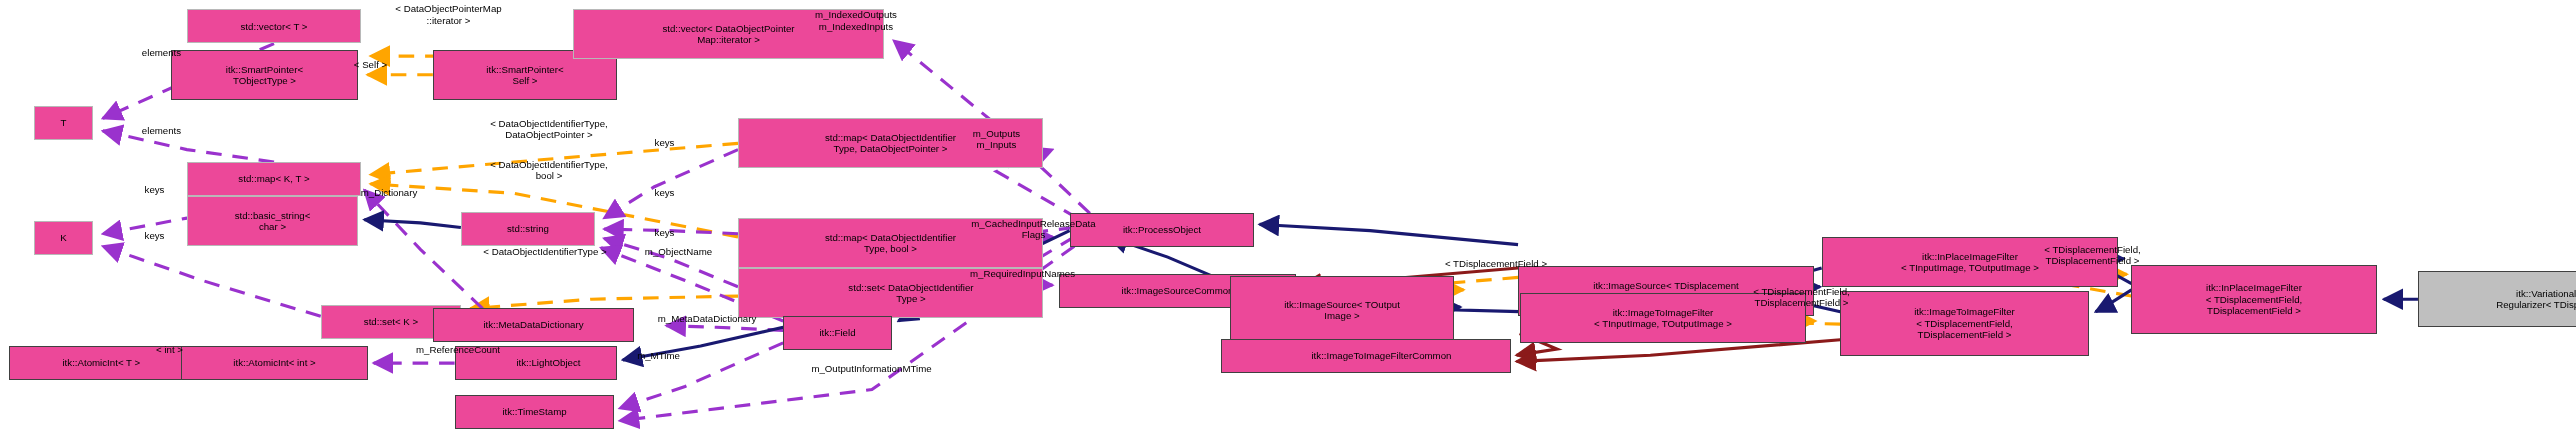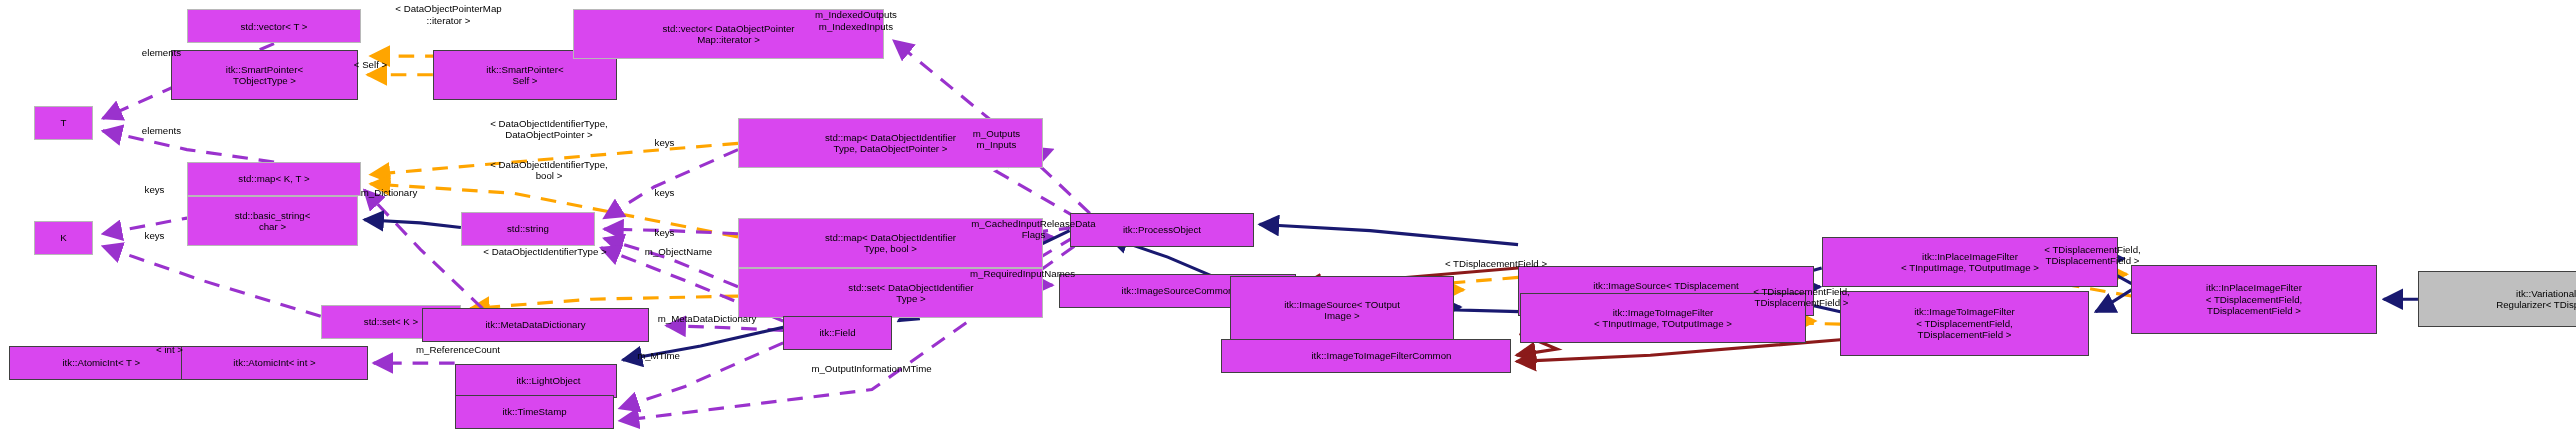--- a/index.html
+++ b/index.html
@@ -23,21 +23,21 @@
     height: 448px;
     pointer-events: none;
   }
   .node {
     position: absolute;
     box-sizing: border-box;
     display: flex;
     align-items: center;
     justify-content: center;
     text-align: center;
-    background: #d946ef;
+    background: #ec4899;
     color: #000000;
     font-size: 9.7px;
     line-height: 1.18;
     white-space: pre-line;
     padding: 0.8px 3.1px;
     z-index: 5;
   }
   .node.thin   { border: 0.8px solid #b8b8b8; }
   .node.thick  { border: 1.6px solid #404040; }
   .node.hl     { border: 1.6px solid #404040; background: #bfbfbf; }
@@ -173,24 +173,24 @@
 char &gt;</div>
       <div class="node thin" style="left: 34px; top: 221px; width: 59px; height: 34px; font-size: 9.7px;">K</div>
       <div class="node thin" style="left: 461px; top: 212px; width: 134px; height: 34px; font-size: 9.7px;">std::string</div>
       <div class="node thin" style="left: 321px; top: 305px; width: 140px; height: 34px; font-size: 9.7px;">std::set&lt; K &gt;</div>
       <div class="node thin" style="left: 738px; top: 118px; width: 305px; height: 50px; font-size: 9.7px;">std::map&lt; DataObjectIdentifier
 Type, DataObjectPointer &gt;</div>
       <div class="node thin" style="left: 738px; top: 218px; width: 305px; height: 50px; font-size: 9.7px;">std::map&lt; DataObjectIdentifier
 Type, bool &gt;</div>
       <div class="node thin" style="left: 738px; top: 268px; width: 305px; height: 50px; font-size: 9.7px; padding-left: 44px;">std::set&lt; DataObjectIdentifier
 Type &gt;</div>
-      <div class="node thick" style="left: 422px; top: 308px; width: 227px; height: 34px; font-size: 9.7px;">itk::MetaDataDictionary</div>
+      <div class="node thick" style="left: 433px; top: 308px; width: 201px; height: 34px; font-size: 9.7px;">itk::MetaDataDictionary</div>
       <div class="node thick" style="left: 9.3px; top: 346px; width: 184px; height: 34px; font-size: 9.7px;">itk::AtomicInt&lt; T &gt;</div>
       <div class="node thick" style="left: 181px; top: 346px; width: 187px; height: 34px; font-size: 9.7px;">itk::AtomicInt&lt; int &gt;</div>
-      <div class="node thick" style="left: 455px; top: 364px; width: 162px; height: 34px; font-size: 9.7px; padding-left: 28px;">itk::LightObject</div>
+      <div class="node thick" style="left: 455px; top: 346px; width: 162px; height: 34px; font-size: 9.7px; padding-left: 28px;">itk::LightObject</div>
       <div class="node thick" style="left: 455px; top: 395px; width: 159px; height: 34px; font-size: 9.7px;">itk::TimeStamp</div>
       <div class="node thick" style="left: 783px; top: 316px; width: 109px; height: 34px; font-size: 9.7px;">itk::Field</div>
       <div class="node thick" style="left: 1070px; top: 213px; width: 184px; height: 34px; font-size: 9.7px;">itk::ProcessObject</div>
       <div class="node thick" style="left: 1059px; top: 274px; width: 237px; height: 34px; font-size: 9.7px;">itk::ImageSourceCommon</div>
       <div class="node thick" style="left: 1230px; top: 276px; width: 224px; height: 68px; font-size: 9.7px;">itk::ImageSource&lt; TOutput
 Image &gt;</div>
       <div class="node thick" style="left: 1221px; top: 339px; width: 290px; height: 34px; font-size: 9.7px; padding-left: 34px;">itk::ImageToImageFilterCommon</div>
       <div class="node thick" style="left: 1518px; top: 235px; width: 296px; height: 50px; font-size: 9.7px; margin-top: 31px;">itk::ImageSource&lt; TDisplacement
 Field &gt;</div>
       <div class="node thick" style="left: 1520px; top: 293px; width: 286px; height: 50px; font-size: 9.7px;">itk::ImageToImageFilter

